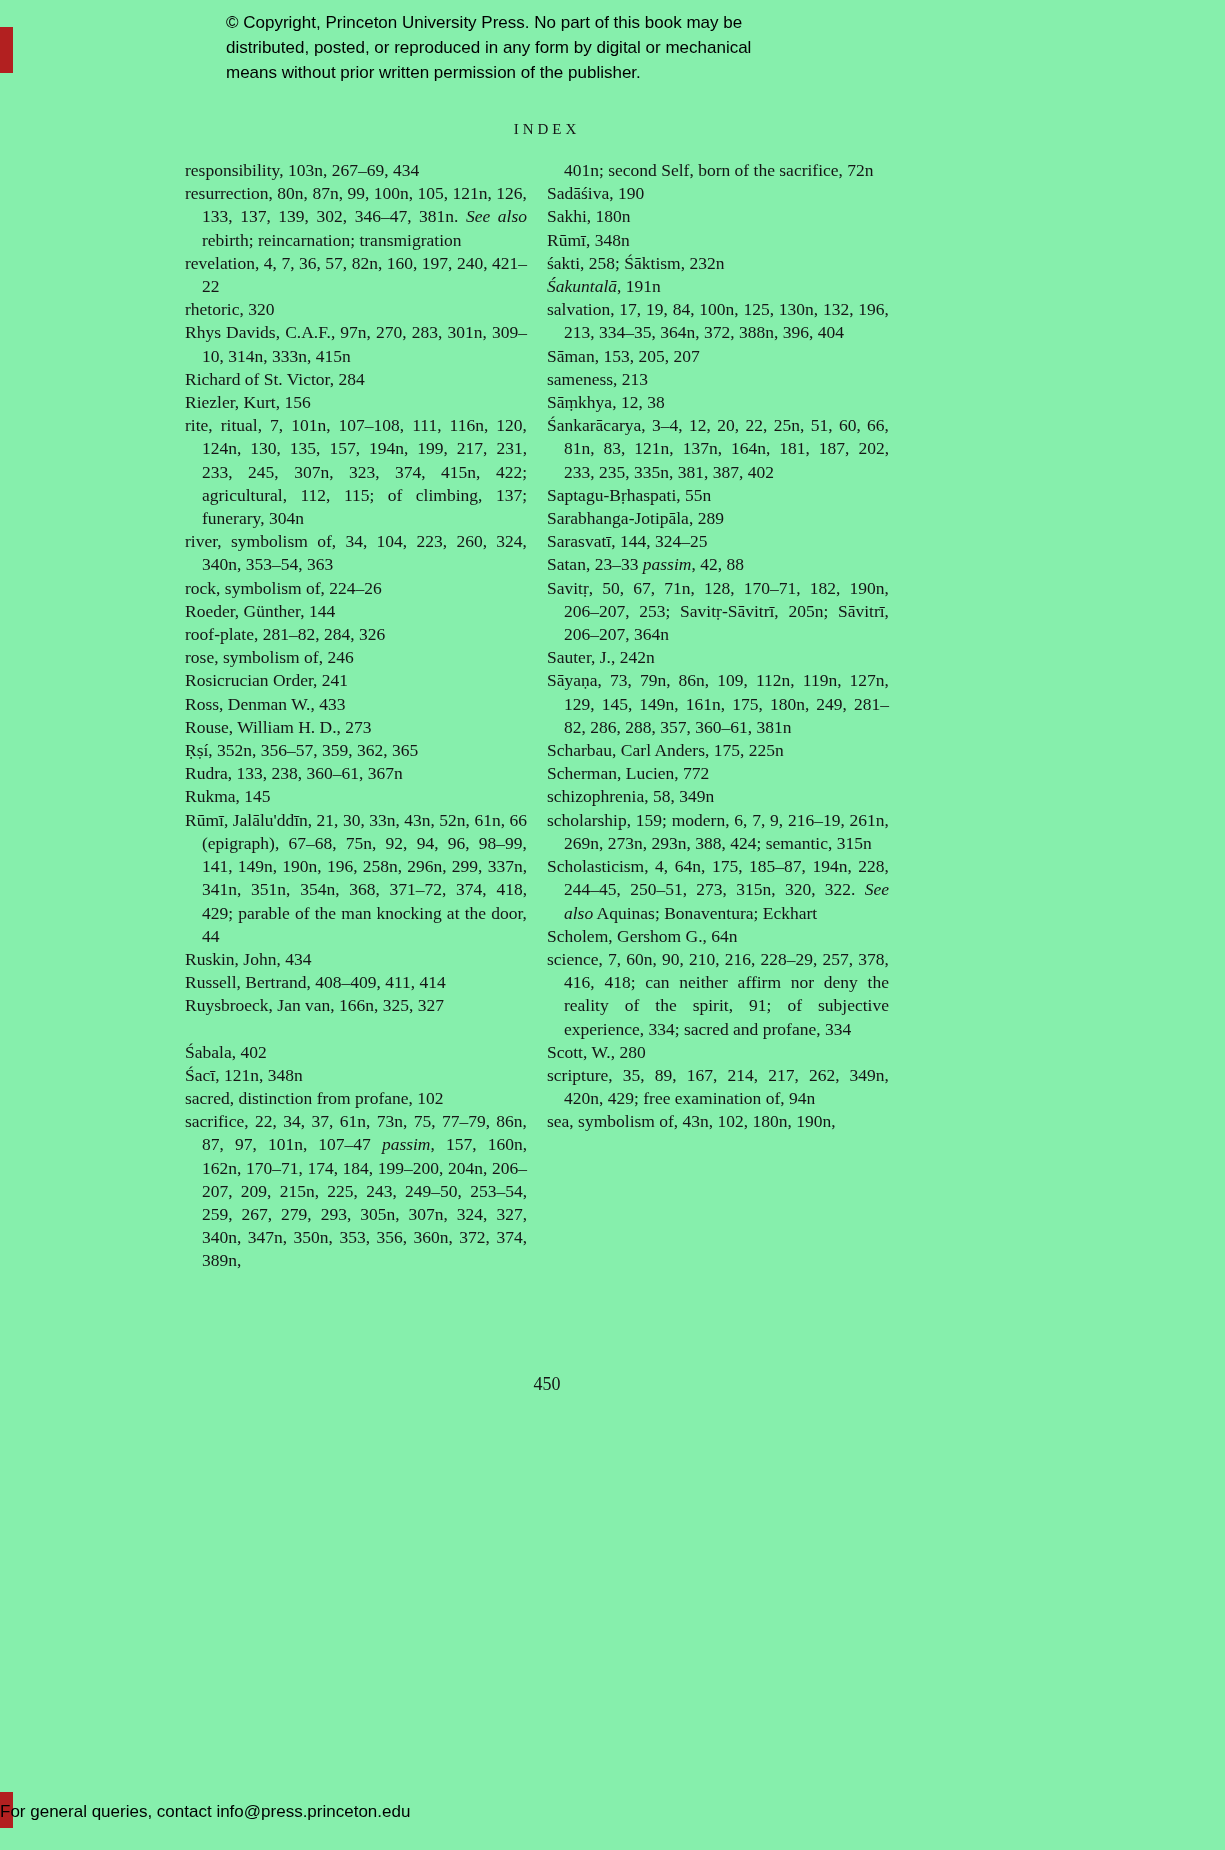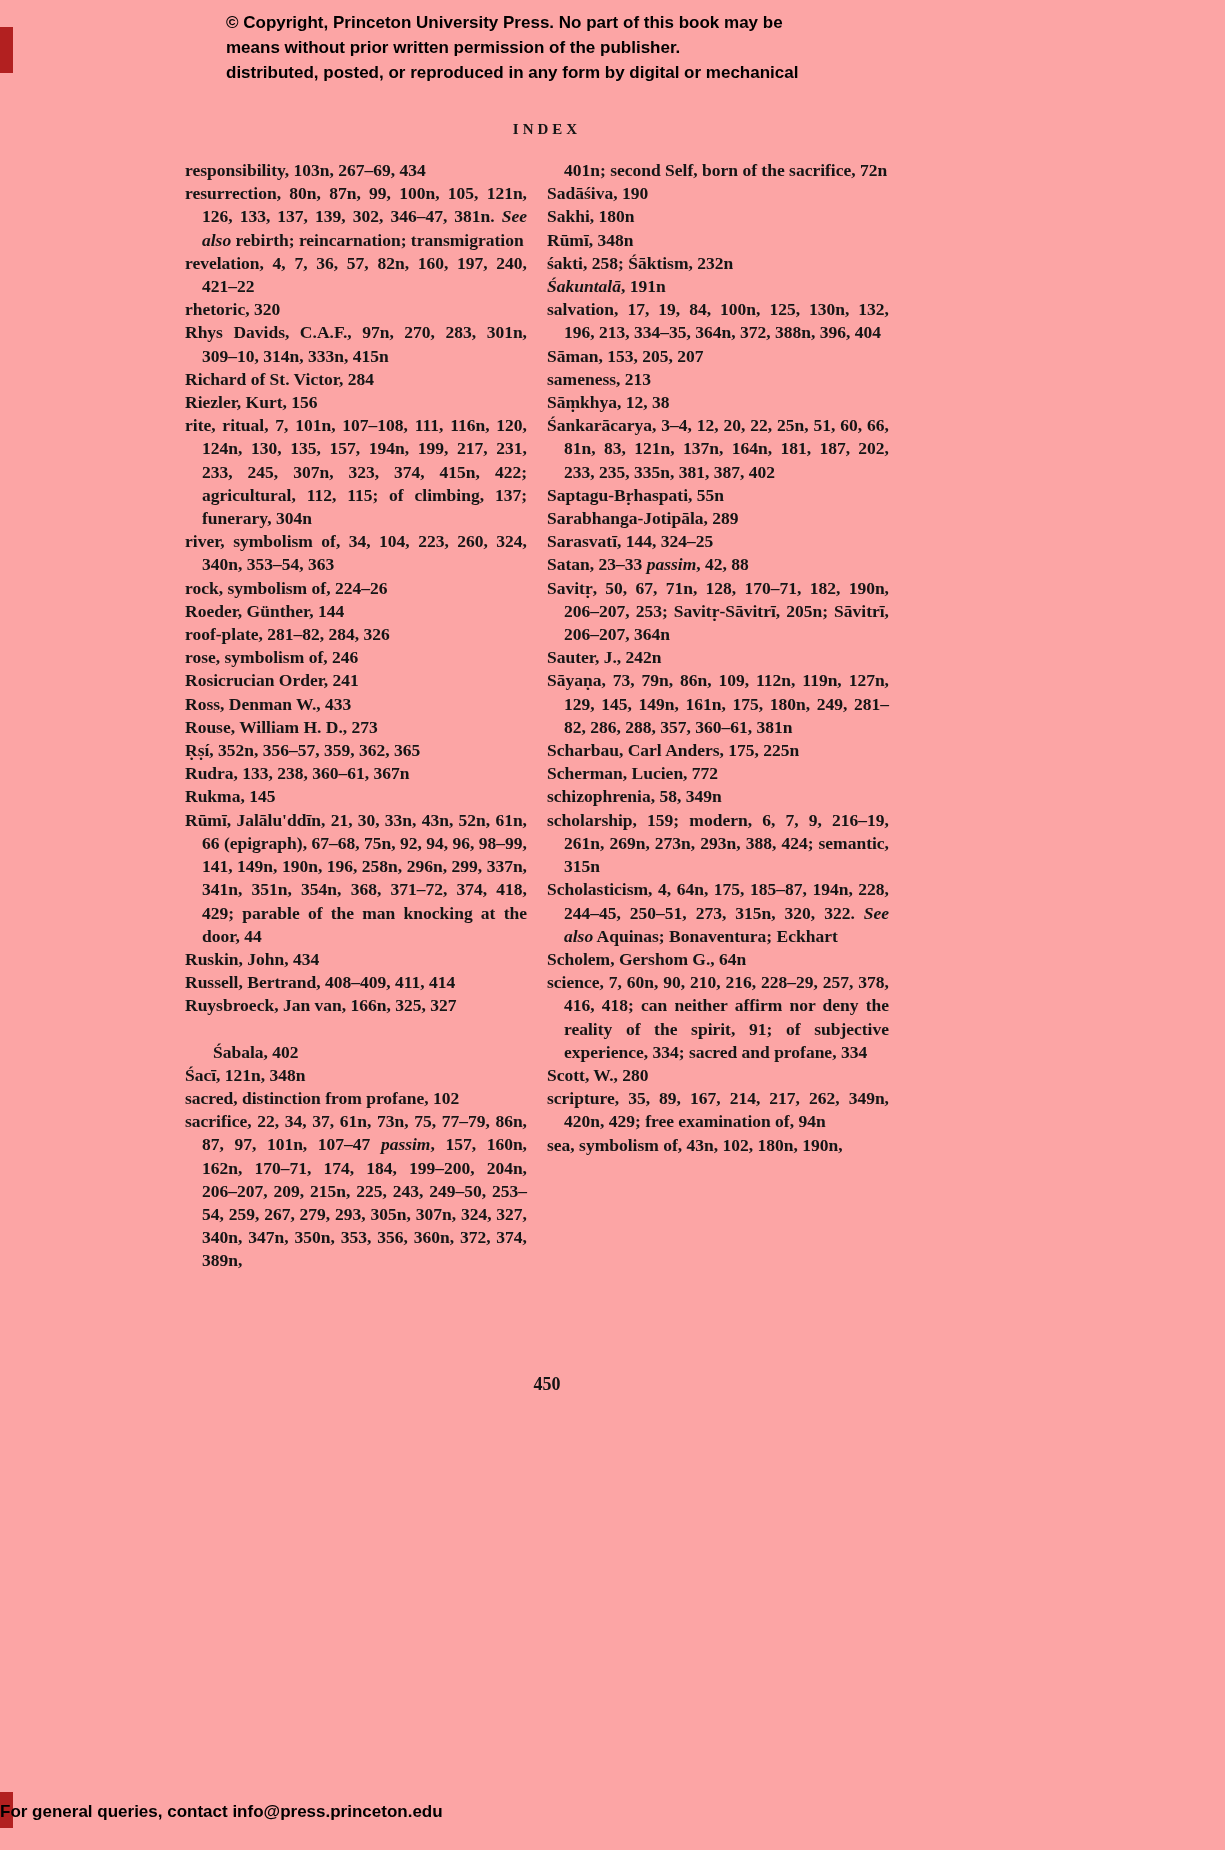--- a/index.html
+++ b/index.html
@@ -5,23 +5,22 @@
   * { margin: 0; padding: 0; box-sizing: border-box; }
   html, body { background: #e9e9e9; }
   body {
     width: 1225px; height: 1850px;
     position: relative;
     font-family: "Liberation Serif", serif;
     color: #151515;
   }
   .page {
     position: absolute; inset: 0;
-    background: #fca5a5;
+    background: #86efac;
     overflow: hidden;
-    font-weight: bold;
   }
   .scan-mark {
     position: absolute; left: 0; width: 13px;
     background: #b22020;
   }
   .scan-mark.top { top: 27px; height: 46px; }
   .scan-mark.bottom { top: 1792px; height: 36px; }
   .copyright {
     position: absolute; left: 226px; top: 10px; width: 620px;
     font-family: "Liberation Sans", sans-serif;
@@ -37,43 +36,43 @@
     position: absolute; left: 185px; top: 159px; width: 728px;
     display: flex; gap: 20px;
     font-size: 17.5px; line-height: 23.2px;
   }
   .col { width: 342px; }
   .entry {
     padding-left: 17px; text-indent: -17px;
     text-align: justify;
   }
   .entry.cont { text-indent: 0; }
-  .entry.gap { margin-top: 23px; margin-left: 28px; }
+  .entry.gap { margin-top: 23px; }
   .pageno {
     position: absolute; left: 185px; top: 1374px; width: 724px;
     text-align: center; font-size: 18px;
   }
   .footer {
     position: absolute; left: 0; top: 1802px; width: 1035px;
     font-family: "Liberation Sans", sans-serif;
     font-size: 17px; color: #000;
   }
 </style>
 </head>
 <body>
 
 <div class="page">
 
   <div class="scan-mark top" style="background: rgb(178, 32, 32);"></div>
   <div class="scan-mark bottom" style="background: rgb(178, 32, 32);"></div>
 
   <div class="copyright">
     <div>© Copyright, Princeton University Press. No part of this book may be</div>
+    <div>distributed, posted, or reproduced in any form by digital or mechanical</div>
     <div>means without prior written permission of the publisher.</div>
-    <div>distributed, posted, or reproduced in any form by digital or mechanical</div>
   </div>
 
   <div class="title">INDEX</div>
 
   <div class="columns">
     <div class="col" id="index-column-left">
         <div class="entry">responsibility, 103n, 267–69, 434</div>
         <div class="entry">resurrection, 80n, 87n, 99, 100n, 105, 121n, 126, 133, 137, 139, 302, 346–47, 381n. <i>See also</i> rebirth; reincarnation; transmigration</div>
         <div class="entry">revelation, 4, 7, 36, 57, 82n, 160, 197, 240, 421–22</div>
         <div class="entry">rhetoric, 320</div>

